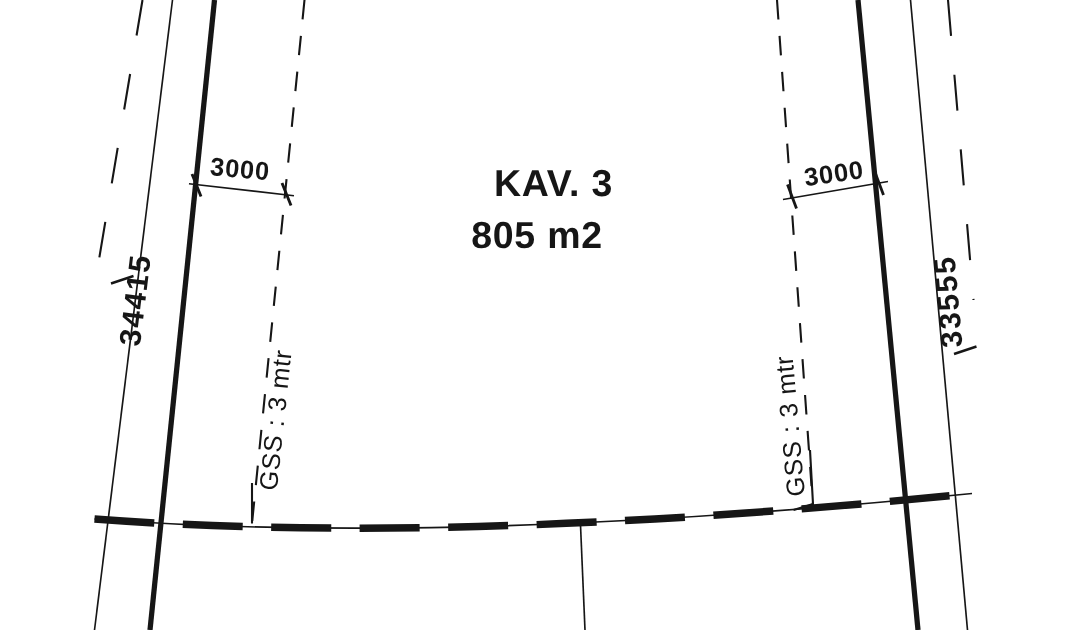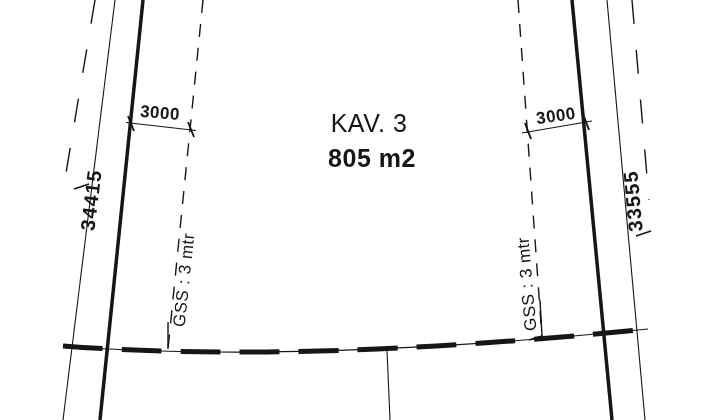--- a/index.html
+++ b/index.html
@@ -30,21 +30,21 @@
   .w-ttick { stroke-width: 1.6px; }
   .dash-road { stroke-dasharray: 24 26; }
   .dash-gss  { stroke-dasharray: 13 11; }
   .label {
     position: absolute;
     color: var(--ink, #161616);
     white-space: nowrap;
     transform: translate(-50%, -50%);
     line-height: 1;
   }
-  .lbl-title { font-size: 25px; font-weight: normal; letter-spacing: 0.5px; }
+  .lbl-title { font-size: 25px; font-weight: bold; letter-spacing: 0.5px; }
   .lbl-area  { font-size: 25px; font-weight: bold; letter-spacing: 0.5px; }
   .lbl-dim   { font-size: 17px; font-weight: 600; letter-spacing: 0.5px; }
   .lbl-side  { font-size: 20px; font-weight: 600; letter-spacing: 1.2px; }
   .lbl-gss   { font-size: 17px; font-weight: 500; letter-spacing: 0.5px; }
   .lbl-gsb   { font-size: 18px; font-weight: 500; letter-spacing: 0.5px; transform: translate(0, -50%); }
 </style>
 </head>
 <body>
 
 <div class="canvas">
@@ -73,21 +73,21 @@
 
     <path class="ln w-thin" d="M522 133 L592 121"></path>
     <path class="ln w-tick" d="M525 123 L531 139"></path>
     <path class="ln w-tick" d="M583 114 L589 130"></path>
 
     <path class="ln w-ttick" d="M74 189 L89 184"></path>
     <path class="ln w-ttick" d="M636 236 L651 231"></path>
   </svg>
 
   <div class="label lbl-title" style="left:369px; top:123px;">KAV. 3</div>
-  <div class="label lbl-area" style="left:372px; top:158px;">805 m2</div>
+  <div class="label lbl-area" style="left:358px; top:158px;">805 m2</div>
 
   <div class="label lbl-dim" style="left:160px; top:113px; transform:translate(-50%,-50%) rotate(5deg);">3000</div>
   <div class="label lbl-dim" style="left:556px; top:116px; transform:translate(-50%,-50%) rotate(-8deg);">3000</div>
 
   <div class="label lbl-side" style="left:91px; top:200px; transform:translate(-50%,-50%) rotate(-83deg);">34415</div>
   <div class="label lbl-side" style="left:633px; top:201px; transform:translate(-50%,-50%) rotate(-95deg);">33555</div>
 
   <div class="label lbl-gss" style="left:184px; top:280px; transform:translate(-50%,-50%) rotate(-84deg);">GSS : 3 mtr</div>
   <div class="label lbl-gss" style="left:527px; top:284px; transform:translate(-50%,-50%) rotate(-95deg);">GSS : 3 mtr</div>
 

